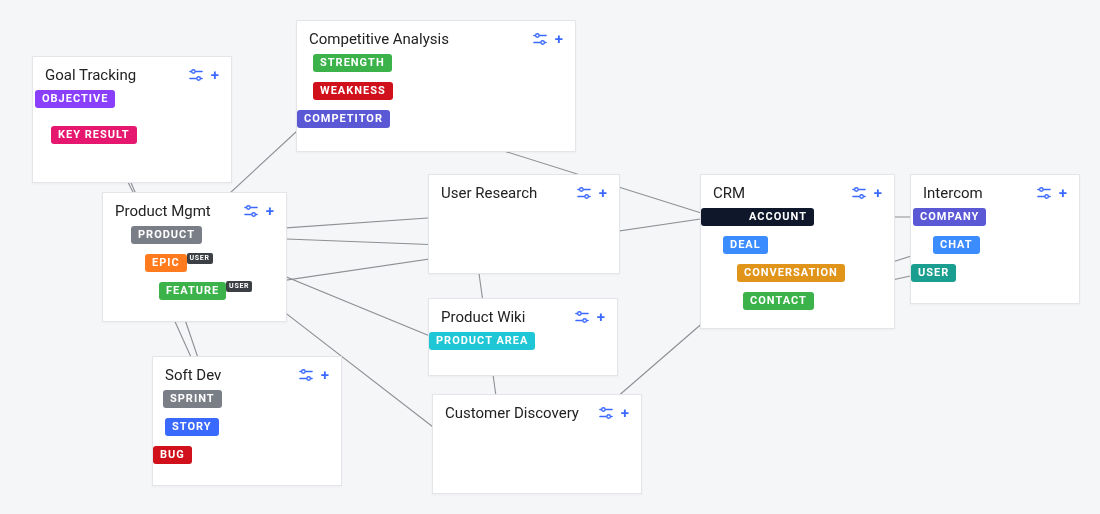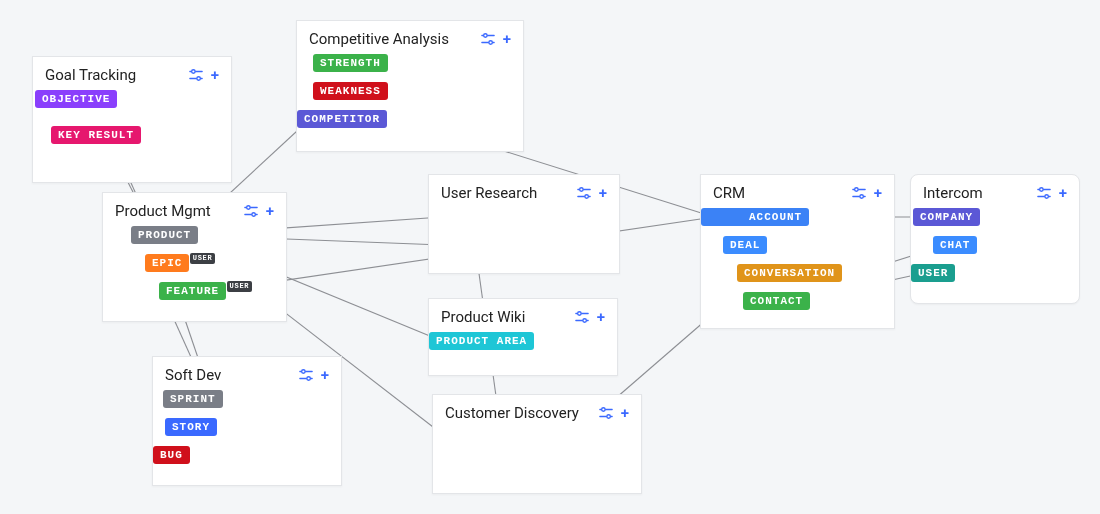--- a/index.html
+++ b/index.html
@@ -5,34 +5,34 @@
   html,body{margin:0;padding:0;width:1100px;height:514px;background:#f4f6f8;font-family:-apple-system,BlinkMacSystemFont,'Segoe UI',Roboto,Helvetica,Arial,sans-serif;color:#222;}
   #canvas{position:relative;width:1100px;height:514px;overflow:hidden;}
   svg#edges{position:absolute;left:0;top:0;width:1100px;height:514px;pointer-events:none;}
   .card{position:absolute;background:#ffffff;border:1px solid #e3e5e8;box-sizing:border-box;box-shadow:0 1px 2px rgba(0,0,0,0.04);}
   .card-header{display:flex;align-items:center;justify-content:space-between;padding:9px 12px 6px 12px;}
   .card-title{font-size:15px;}
   .card-actions{display:flex;gap:8px;align-items:center;}
   .sliders{color:#3b69ff;}
   .plus{color:#3b69ff;font-weight:600;font-size:15px;line-height:1;}
   .card-body{position:relative;padding:4px 12px 12px 12px;}
-  .tag{position:absolute;display:inline-block;padding:2px 7px 2px 7px;border-radius:3px;font-size:11px;font-weight:700;letter-spacing:1px;color:#fff;line-height:1.3;white-space:nowrap;font-family:Liberation Mono, monospace;}
+  .tag{position:absolute;display:inline-block;padding:2px 7px 2px 7px;border-radius:3px;font-size:11px;font-weight:700;letter-spacing:1px;color:#fff;line-height:1.3;white-space:nowrap;}
   .tag-badge{position:absolute;top:-1px;right:-26px;background:#3c3f44;color:#fff;font-size:7px;letter-spacing:0.7px;padding:1px 3px 1px 3px;border-radius:2px;font-weight:700;}
   
   .c-purple{background:#8a3ffc;}
   .c-pink{background:#e6176e;}
   .c-gray{background:#7a7e87;}
   .c-orange{background:#ff7b1d;}
   .c-green{background:#3bb24a;}
   .c-blue{background:#3a69ff;}
   .c-red{background:#d0101b;}
   .c-indigo{background:#5b58d6;}
   .c-cyan{background:#1ec6d6;}
   .c-teal{background:#1a9e8f;}
-  .c-brown{background:#3b82f6;padding-left:48px;}
+  .c-brown{background:#0f172a;padding-left:48px;}
   .c-azure{background:#3b8cff;}
   .c-amber{background:#e0941a;}
   .icon-svg{display:block;}
 </style>
 </head>
 <body>
 <div id="canvas">
 <svg id="edges">
   <defs>
     <marker id="arr" viewBox="0 0 10 10" refX="9" refY="5" markerWidth="5" markerHeight="5" orient="auto-start-reverse">
@@ -132,21 +132,21 @@
           </span>
           <span class="plus">+</span>
         </div>
       </div>
       <div class="card-body" style="height: 92px;">
         <span class="tag c-gray" style="left: 10px; top: 0px;">SPRINT</span>
         <span class="tag c-blue" style="left: 12px; top: 28px;">STORY</span>
         <span class="tag c-red" style="left: 0px; top: 56px;">BUG</span>
       </div>
     </div>
-    <div class="card" style="left: 296px; top: 20px; width: 228px; height: 132px;">
+    <div class="card" style="left: 296px; top: 20px; width: 280px; height: 132px;">
       <div class="card-header">
         <div class="card-title">Competitive Analysis</div>
         <div class="card-actions">
           <span class="sliders">
             <svg class="icon-svg" width="14" height="14" viewBox="0 0 16 16">
               <g stroke="#3b69ff" stroke-width="1.5" fill="none" stroke-linecap="round">
                 <line x1="1" y1="4" x2="15" y2="4"></line>
                 <line x1="1" y1="12" x2="15" y2="12"></line>
               </g>
               <circle cx="5" cy="4" r="2" fill="#fff" stroke="#3b69ff" stroke-width="1.5"></circle>
@@ -236,21 +236,21 @@
           <span class="plus">+</span>
         </div>
       </div>
       <div class="card-body" style="height: 118px;">
         <span class="tag c-brown" style="left: 0px; top: 0px;">ACCOUNT</span>
         <span class="tag c-azure" style="left: 22px; top: 28px;">DEAL</span>
         <span class="tag c-amber" style="left: 36px; top: 56px;">CONVERSATION</span>
         <span class="tag c-green" style="left: 14px; top: 84px; margin-left: 28px;">CONTACT</span>
       </div>
     </div>
-    <div class="card" style="left: 910px; top: 174px; width: 170px; height: 130px; border-radius: 8px;">
+    <div class="card" style="left: 910px; top: 174px; width: 170px; height: 130px;">
       <div class="card-header">
         <div class="card-title">Intercom</div>
         <div class="card-actions">
           <span class="sliders">
             <svg class="icon-svg" width="14" height="14" viewBox="0 0 16 16">
               <g stroke="#3b69ff" stroke-width="1.5" fill="none" stroke-linecap="round">
                 <line x1="1" y1="4" x2="15" y2="4"></line>
                 <line x1="1" y1="12" x2="15" y2="12"></line>
               </g>
               <circle cx="5" cy="4" r="2" fill="#fff" stroke="#3b69ff" stroke-width="1.5"></circle>

